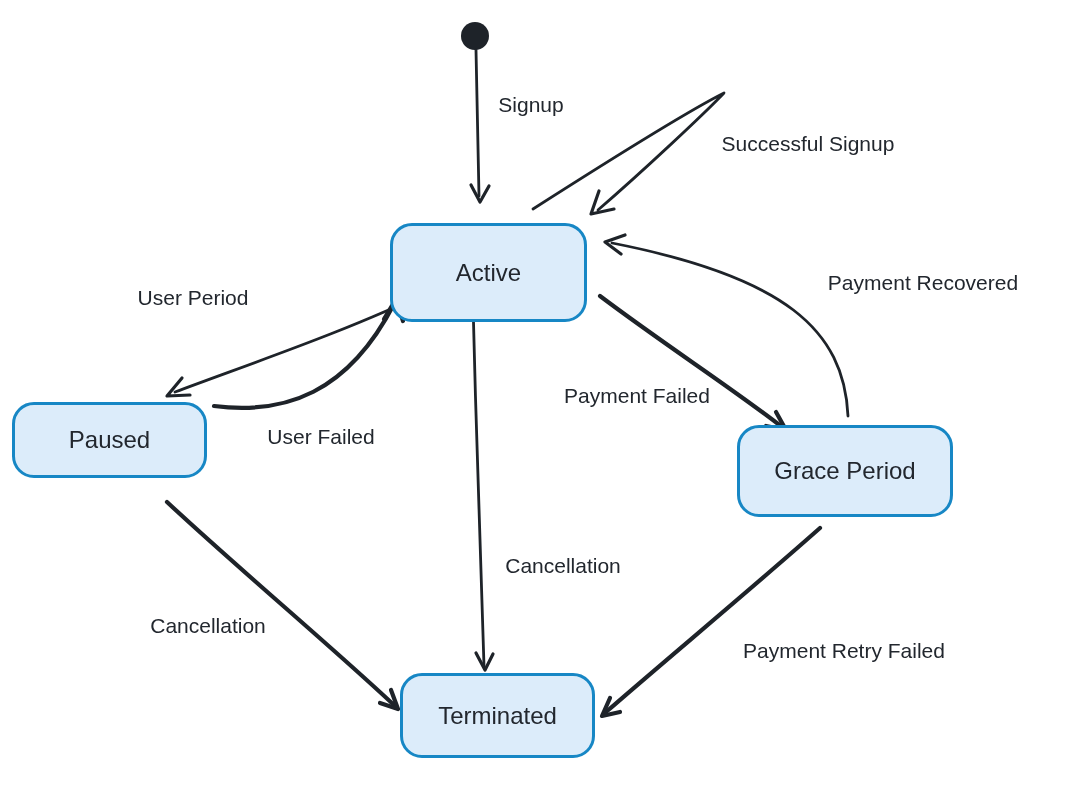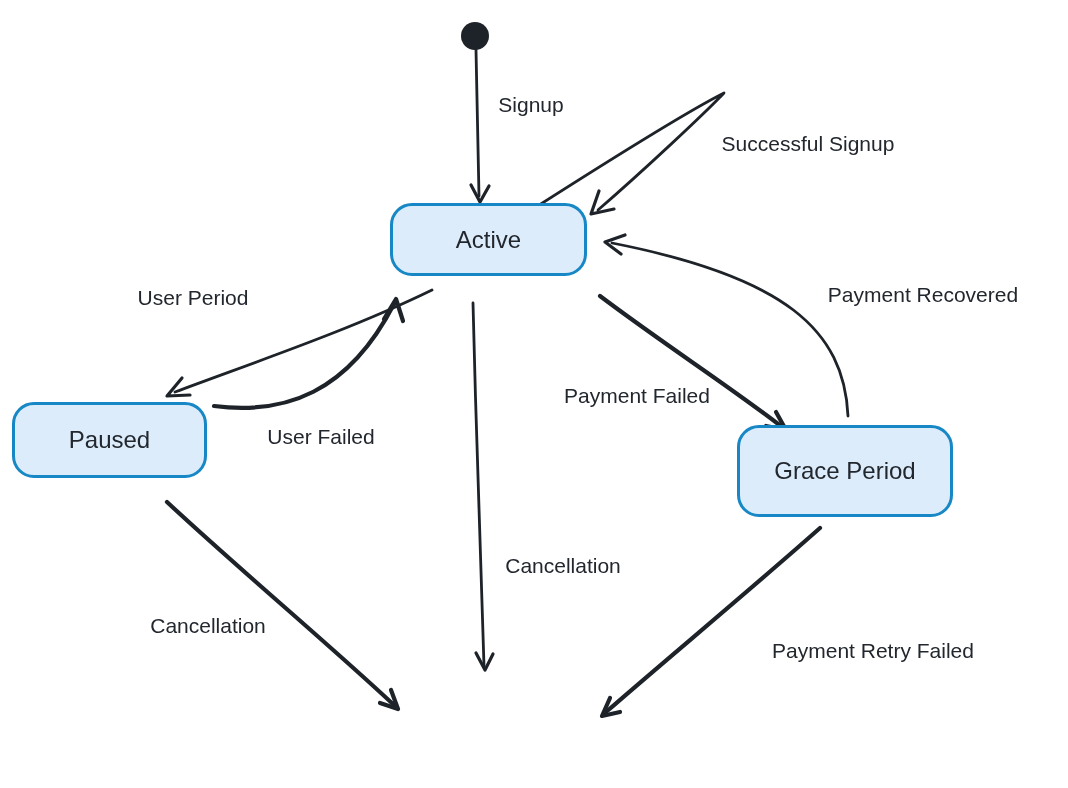--- a/index.html
+++ b/index.html
@@ -57,44 +57,47 @@
     <path class="edge thin" d="M473,303 C476,425 480,550 484,666"></path>
     <path class="head" d="M476,653 L485,670 L493,654"></path>
 
     <path class="edge thick" d="M167,502 C240,570 330,645 395,706"></path>
     <path class="head thick" d="M380,703 L398,709 L391,690"></path>
 
     <path class="edge thick" d="M820,528 C750,590 668,658 606,712"></path>
     <path class="head thick" d="M610,698 L602,716 L620,712"></path>
   </svg>
 
-  <div class="state" style="left:390px;top:203px;width:197px;height:73px">
+  <div class="state" style="left:390px;top:223px;width:197px;height:99px">
     <span>Active</span>
   </div>
 
   <div class="state" style="left:12px;top:402px;width:195px;height:76px">
     <span>Paused</span>
   </div>
 
   <div class="state" style="left:737px;top:425px;width:216px;height:92px">
     <span>Grace Period</span>
   </div>
 
+  <div class="state" style="left:400px;top:673px;width:195px;height:85px">
+    <span>Terminated</span>
+  </div>
 
   <div class="edge-label" style="left:531px;top:105px">Signup</div>
 
   <div class="edge-label" style="left:808px;top:144px">Successful Signup</div>
 
   <div class="edge-label" style="left:193px;top:298px">User Period</div>
 
   <div class="edge-label" style="left:321px;top:437px">User Failed</div>
 
   <div class="edge-label" style="left:637px;top:396px">Payment Failed</div>
 
-  <div class="edge-label" style="left:923px;top:295px">Payment Recovered</div>
+  <div class="edge-label" style="left:923px;top:283px">Payment Recovered</div>
 
   <div class="edge-label" style="left:563px;top:566px">Cancellation</div>
 
   <div class="edge-label" style="left:208px;top:626px">Cancellation</div>
 
-  <div class="edge-label" style="left:873px;top:651px">Payment Retry Failed</div>
+  <div class="edge-label" style="left:844px;top:651px">Payment Retry Failed</div>
 
 </div>
 
 </body></html>

